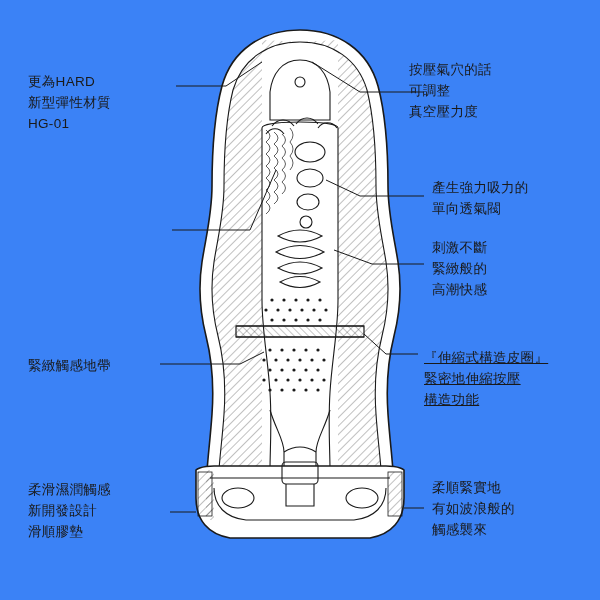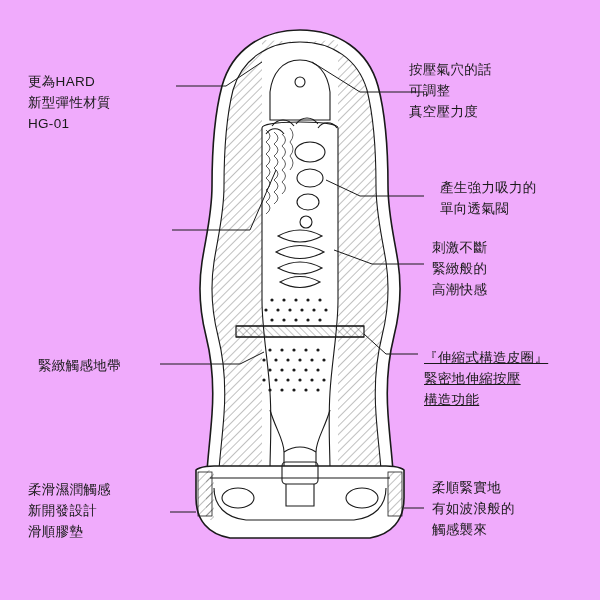--- a/index.html
+++ b/index.html
@@ -7,21 +7,21 @@
     padding: 0;
     background: #ffffff;
   }
   body {
     font-family: "Liberation Sans", sans-serif;
   }
   #page {
     position: relative;
     width: 600px;
     height: 600px;
-    background: #f0abfc;
+    background: #3b82f6;
     overflow: hidden;
   }
   .callout {
     position: absolute;
     font-size: 13.5px;
     line-height: 1.55;
     color: #1a1a1a;
     white-space: pre-line;
     letter-spacing: 0.3px;
   }
@@ -294,29 +294,29 @@
 
       <path d="M418 354 L 386 354 L 364 334"></path>
 
       <path d="M424 508 L 404 508"></path>
     </g>
   </svg>
 
   <div class="callout left" style="left:28px;  top:72px;">更為HARD
 新型彈性材質
 HG-01</div>
-  <div class="callout left" style="left:38px;  top:356px;">緊緻觸感地帶</div>
+  <div class="callout left" style="left:28px;  top:356px;">緊緻觸感地帶</div>
   <div class="callout left" style="left:28px;  top:480px;">柔滑濕潤觸感
 新開發設計
 滑順膠墊</div>
 
   <div class="callout right" style="left:409px; top:60px;">按壓氣穴的話
 可調整
 真空壓力度</div>
-  <div class="callout right" style="left:432px; top:178px;margin-left:8px;">產生強力吸力的
+  <div class="callout right" style="left:432px; top:178px;">產生強力吸力的
 單向透氣閥</div>
   <div class="callout right" style="left:432px; top:238px;text-align:center;">刺激不斷
 緊緻般的
 高潮快感</div>
   <div class="callout right" style="left:424px; top:348px;text-decoration:underline;">『伸縮式構造皮圈』
 緊密地伸縮按壓
 構造功能</div>
   <div class="callout right" style="left:432px; top:478px;">柔順緊實地
 有如波浪般的
 觸感襲來</div>

